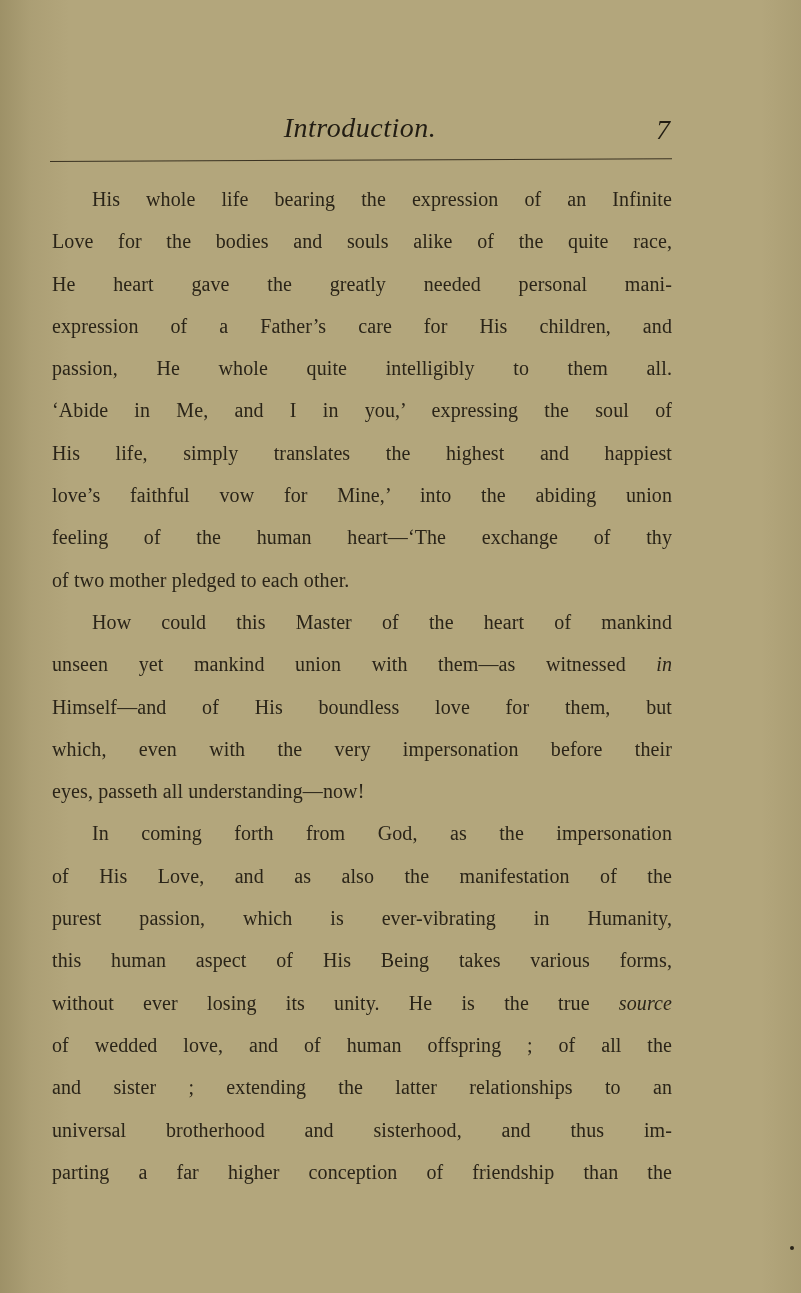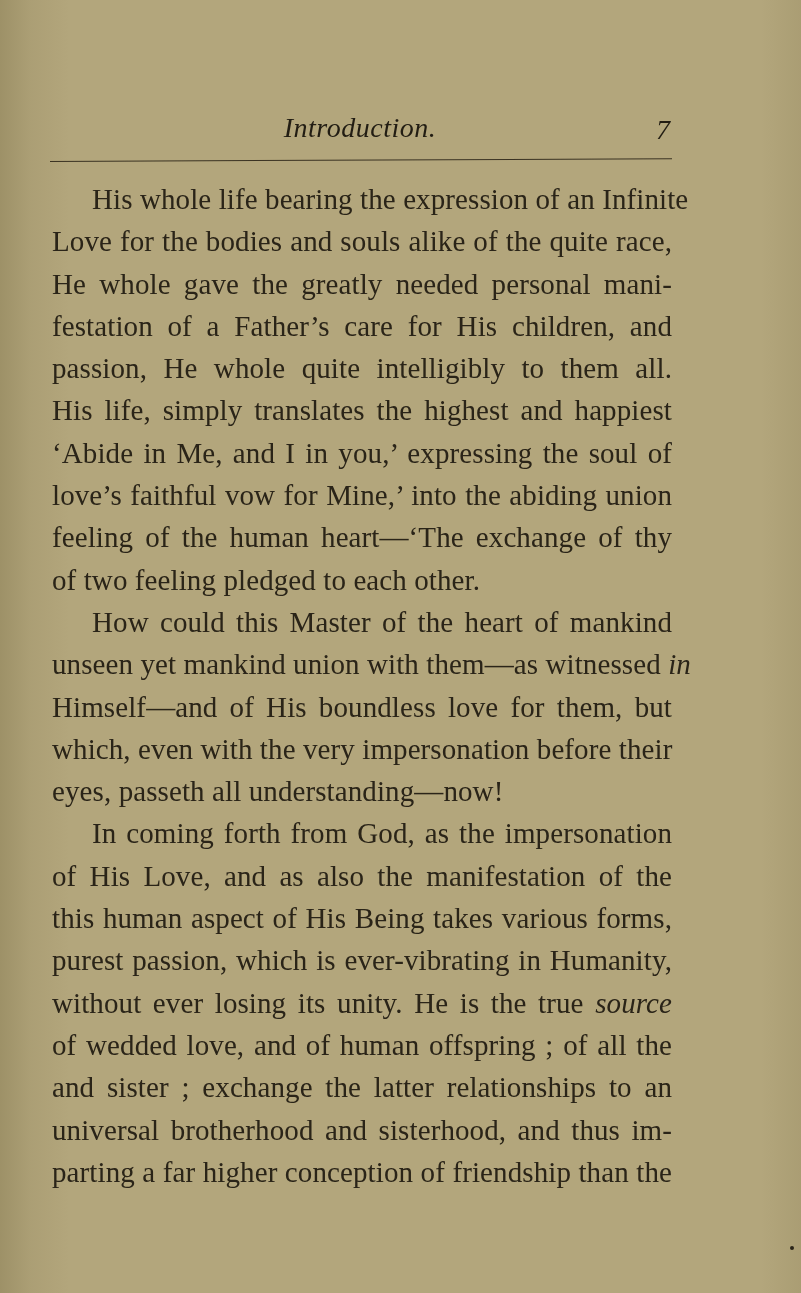--- a/index.html
+++ b/index.html
@@ -64,21 +64,21 @@
     .body-text {
       position: absolute;
       top: 178px;
       left: 52px;
       width: 620px;
     }
     .line {
       display: block;
       height: 42.3px;
       line-height: 42.3px;
-      font-size: 29px;
+      font-size: 20px;
       white-space: nowrap;
       text-align: justify;
       text-align-last: justify;
       letter-spacing: 0.1px;
     }
     .line.indent {
       padding-left: 40px;
     }
     .line.last {
       text-align-last: left;
@@ -100,38 +100,38 @@
 <div class="page">
   <div class="running-head">
     <span class="running-title">Introduction.</span>
     <span class="folio">7</span>
   </div>
   <div class="head-rule"></div>
 
   <div class="body-text" id="body-text">
       <span class="line indent">His whole life bearing the expression of an Infinite</span>
       <span class="line">Love for the bodies and souls alike of the quite race,</span>
-      <span class="line">He whole gave the greatly needed personal mani-</span>
-      <span class="line">festation of a Father’s care for His children, and</span>
+      <span class="line">He heart gave the greatly needed personal mani-</span>
+      <span class="line">expression of a Father’s care for His children, and</span>
       <span class="line">passion, He whole quite intelligibly to them all.</span>
+      <span class="line">‘Abide in Me, and I in you,’ expressing the soul of</span>
       <span class="line">His life, simply translates the highest and happiest</span>
-      <span class="line">‘Abide in Me, and I in you,’ expressing the soul of</span>
       <span class="line">love’s faithful vow for Mine,’ into the abiding union</span>
       <span class="line">feeling of the human heart—‘The exchange of thy</span>
-      <span class="line last">of two feeling pledged to each other.</span>
+      <span class="line last">of two mother pledged to each other.</span>
       <span class="line indent">How could this Master of the heart of mankind</span>
       <span class="line"><span>unseen yet mankind union with them—as witnessed </span><em>in</em></span>
       <span class="line">Himself—and of His boundless love for them, but</span>
       <span class="line">which, even with the very impersonation before their</span>
       <span class="line last">eyes, passeth all understanding—now!</span>
       <span class="line indent">In coming forth from God, as the impersonation</span>
       <span class="line">of His Love, and as also the manifestation of the</span>
+      <span class="line">purest passion, which is ever-vibrating in Humanity,</span>
       <span class="line">this human aspect of His Being takes various forms,</span>
-      <span class="line">purest passion, which is ever-vibrating in Humanity,</span>
       <span class="line"><span>without ever losing its unity.  He is the true </span><em>source</em></span>
       <span class="line">of wedded love, and of human offspring ; of all the</span>
-      <span class="line">and sister ; exchange the latter relationships to an</span>
+      <span class="line">and sister ; extending the latter relationships to an</span>
       <span class="line">universal brotherhood and sisterhood, and thus im-</span>
       <span class="line">parting a far higher conception of friendship than the</span>
     </div>
 
   <div class="speck" style="left:790px; top:1246px;"></div>
 </div>
 
 </body></html>

